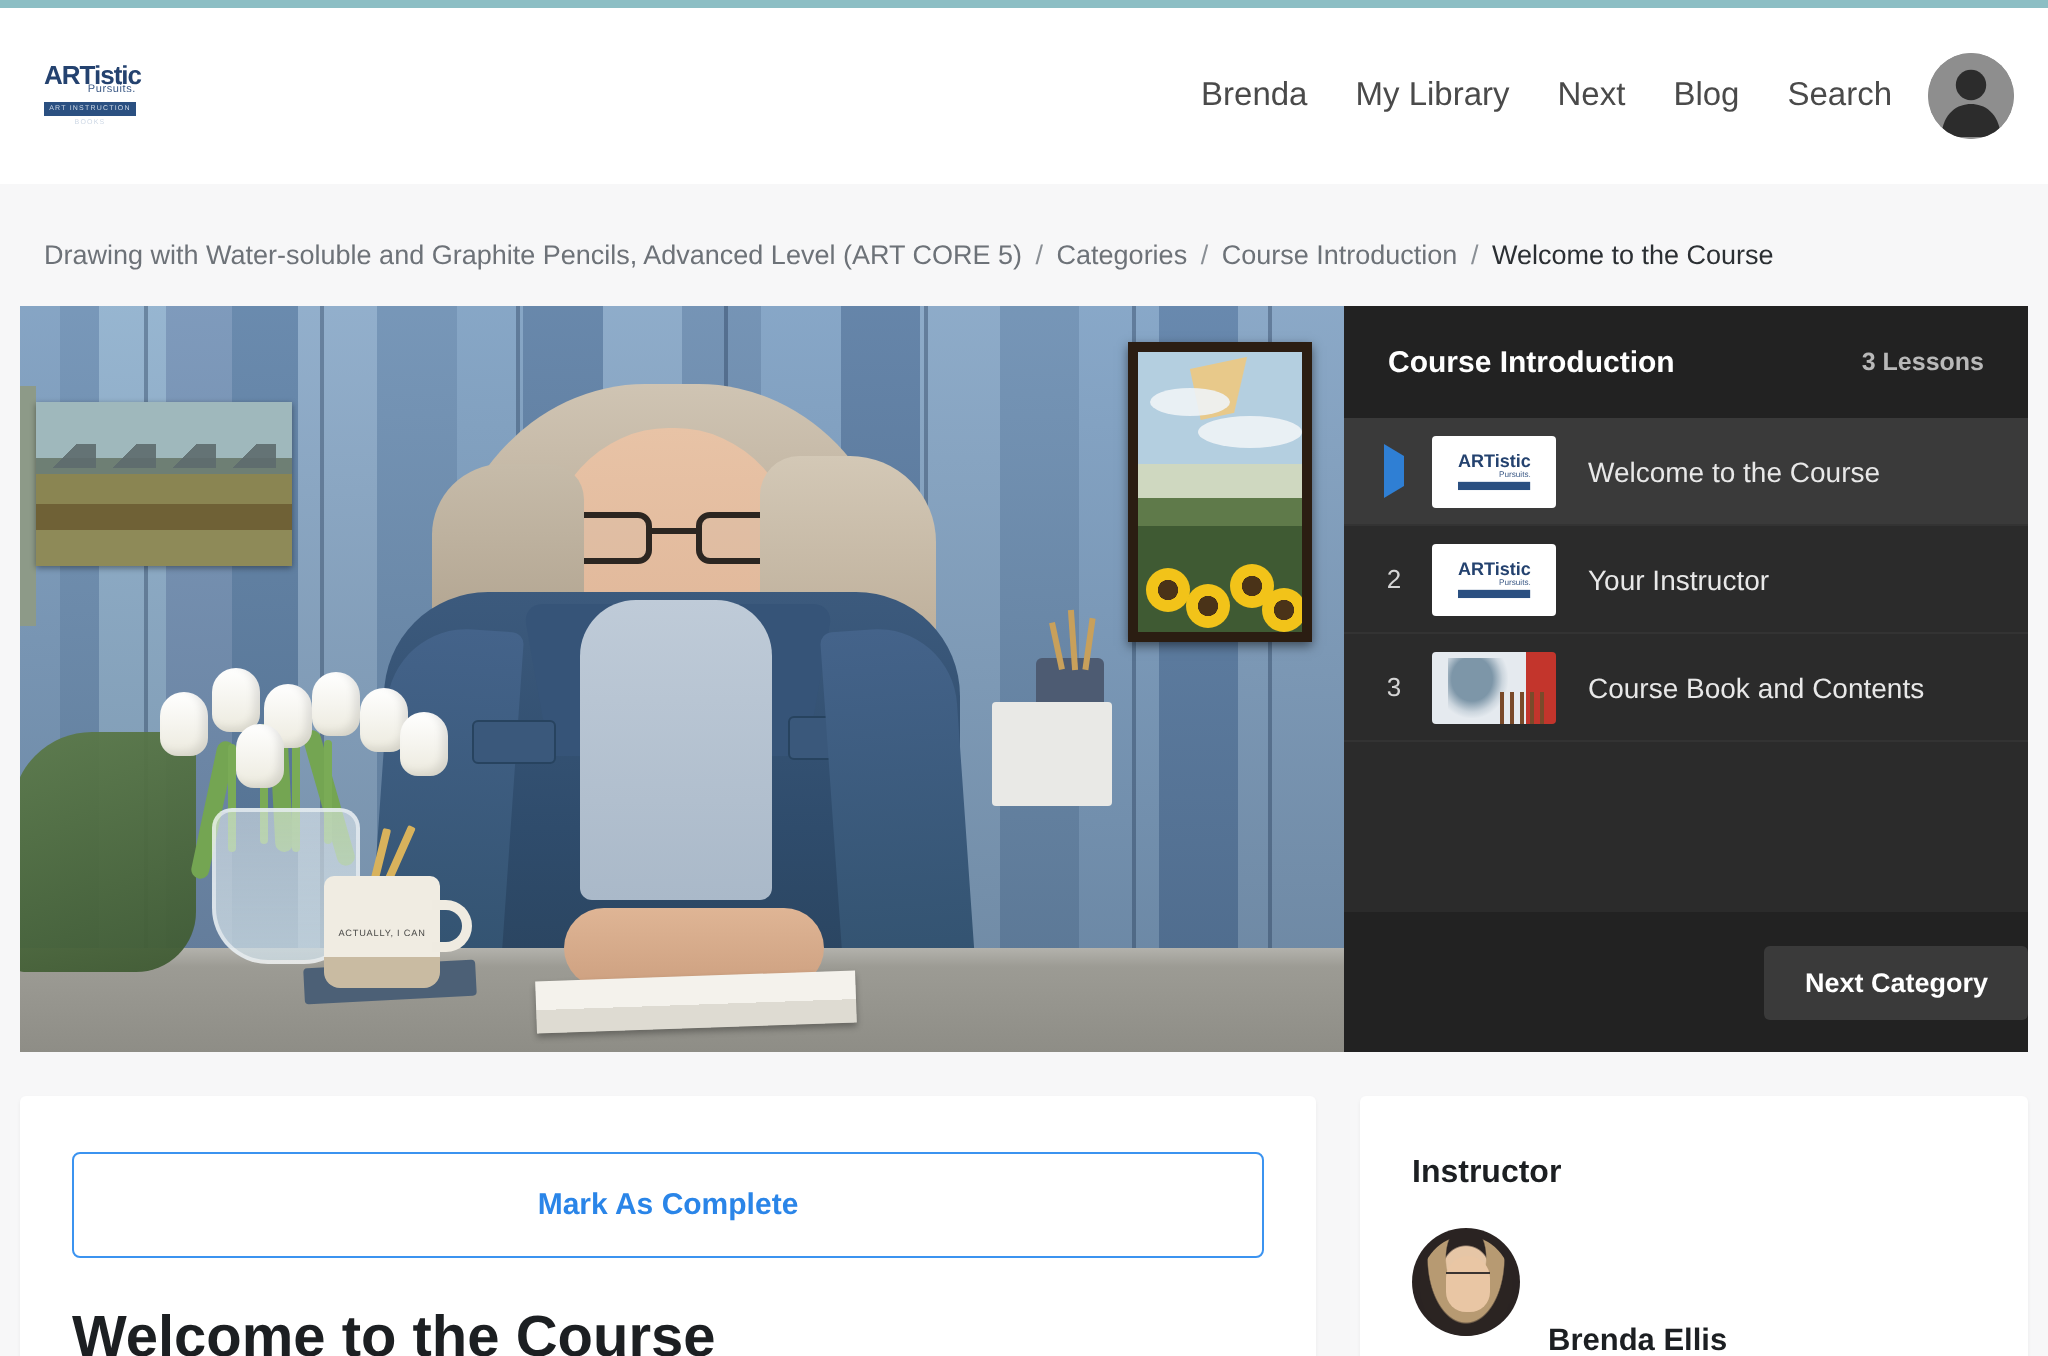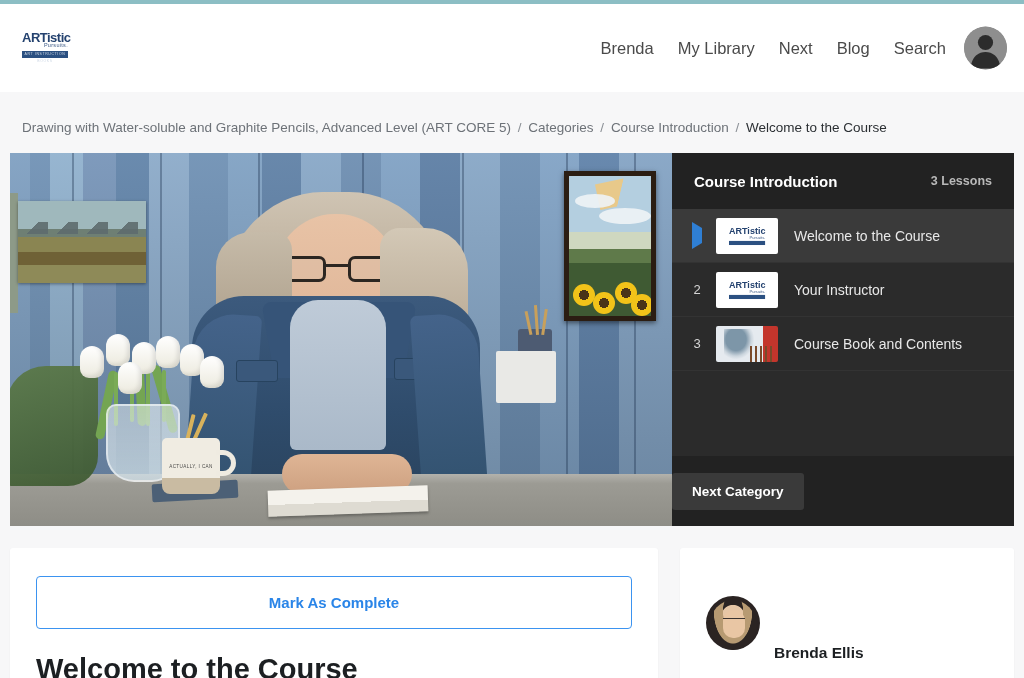--- a/index.html
+++ b/index.html
@@ -234,21 +234,21 @@
   .thumb-logo { transform: scale(.82); }
   .thumb.book-cover {
     background: linear-gradient(90deg,#e5eaef 0 76%, #c3352c 76% 100%);
   }
   .bc-figure { position:absolute; left:8px; top:3px; width:30px; height:30px;
     background: radial-gradient(ellipse at 40% 35%, #7d96a8 0 40%, rgba(125,150,168,.25) 60%, transparent 72%); }
   .bc-title { position:absolute; right:11px; top:5px; font-size:3.2px; color:#333; text-align:right; line-height:1.35; width:22px;}
   .bc-pencils { position:absolute; right:4px; bottom:0; width:24px; height:16px;
     background: repeating-linear-gradient(90deg,#7a4a2a 0 2px, transparent 2px 5px); }
   .lesson-name { margin-left: 16px; color:#e8e8e8; font-size:14px; }
-  .lp-foot { height: 70px; display:flex; align-items:center; justify-content:flex-start; background:#222222; }
+  .lp-foot { height: 70px; display:flex; align-items:center; justify-content:flex-end; background:#222222; }
   .next-cat {
     background:#3a3a3a; color:#ffffff; font-size:13.5px; font-weight:bold;
     border:none; border-radius:3px; padding: 11px 20px; cursor:pointer;
     font-family:"Liberation Sans", sans-serif;
   }
 
   
   .bottom { display:flex; gap: 22px; width: 1004px; margin: 22px auto 0; }
   .card-main { width: 648px; background:#fff; border-radius:3px; padding: 28px 26px 0; box-shadow:0 1px 2px rgba(0,0,0,.05); }
   .mark-complete {
@@ -462,20 +462,21 @@
   </div>
 
   <div class="bottom">
 
     <div class="card-main">
       <button class="mark-complete">Mark As Complete</button>
       <h1 class="lesson-heading">Welcome to the Course</h1>
     </div>
 
     <div class="card-side">
+      <div class="side-title">Instructor</div>
       <div class="instructor-row">
         <div class="inst-avatar">
           <span class="inst-hair"></span>
           <span class="inst-face"></span>
           <span class="inst-glasses"></span>
         </div>
         <div>
           <div class="inst-name">Brenda Ellis</div>
         </div>
       </div>

